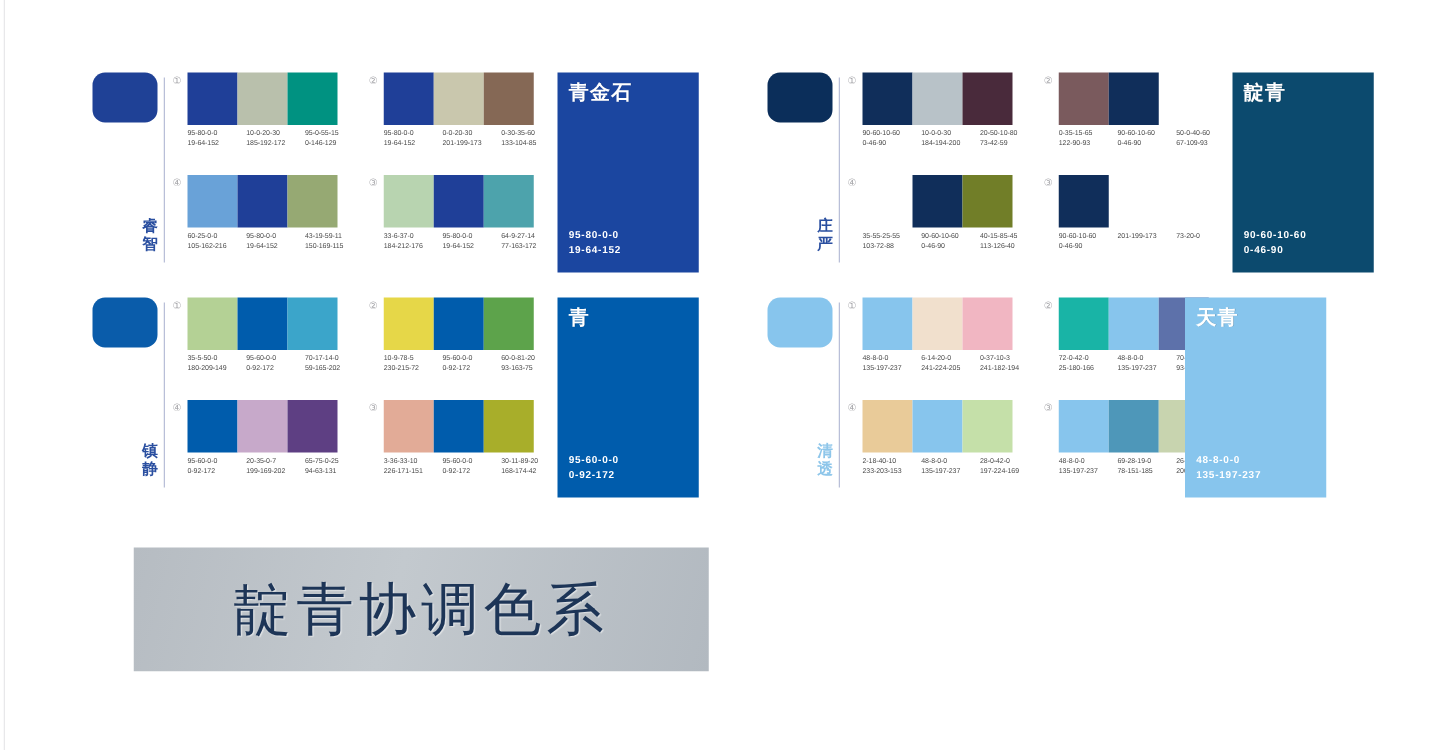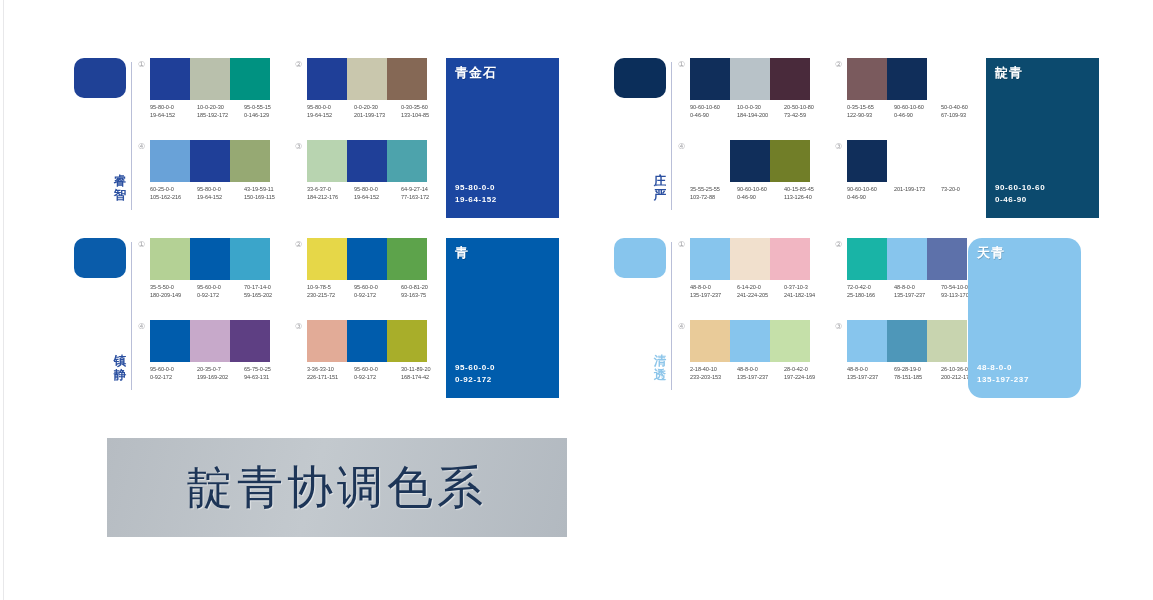--- a/index.html
+++ b/index.html
@@ -32,21 +32,21 @@
   .sw-row{position:absolute;left:14px;top:0;display:flex;}
   .sw{width:40px;height:42px;}
   .cap-row{position:absolute;left:14px;top:46px;display:flex;}
   .cap{width:47px;font-size:5.6px;color:#4a4a4a;line-height:7.6px;letter-spacing:-0.05px;}
   .cap b{display:block;font-weight:normal;white-space:nowrap;}
 
   
   .card{position:absolute;width:113px;height:160px;}
   .card-title{
     position:absolute;left:9px;top:6px;
-    font-size:13px;font-weight:bold;color:#ffffff;letter-spacing:1px;
+    font-size:16px;font-weight:bold;color:#ffffff;letter-spacing:1px;
     text-shadow:0.5px 0.5px 0 rgba(0,0,0,.18);
   }
   .card-codes{
     position:absolute;left:9px;bottom:12px;
     font-size:8px;font-weight:bold;color:#ffffff;line-height:12px;letter-spacing:0.6px;
   }
   .card-codes b{display:block;font-weight:bold;}
 
   
   .banner{
@@ -463,21 +463,21 @@
         <div class="cap">
           <b>69-28-19-0</b>
           <b>78-151-185</b>
         </div>
         <div class="cap">
           <b>26-10-36-0</b>
           <b>200-212-175</b>
         </div>
       </div>
     </div>
-    <div class="card" style="left: 968px; top: 238px; background: rgb(135, 197, 237); border-radius: 14px;">
+    <div class="card" style="left: 948px; top: 238px; background: rgb(135, 197, 237);">
       <div class="card-title">天青</div>
       <div class="card-codes">
         <b>48-8-0-0</b>
         <b>135-197-237</b>
       </div>
     </div>
   </div>
 
 <div class="banner">
   <div class="banner-text">靛青协调色系</div>

